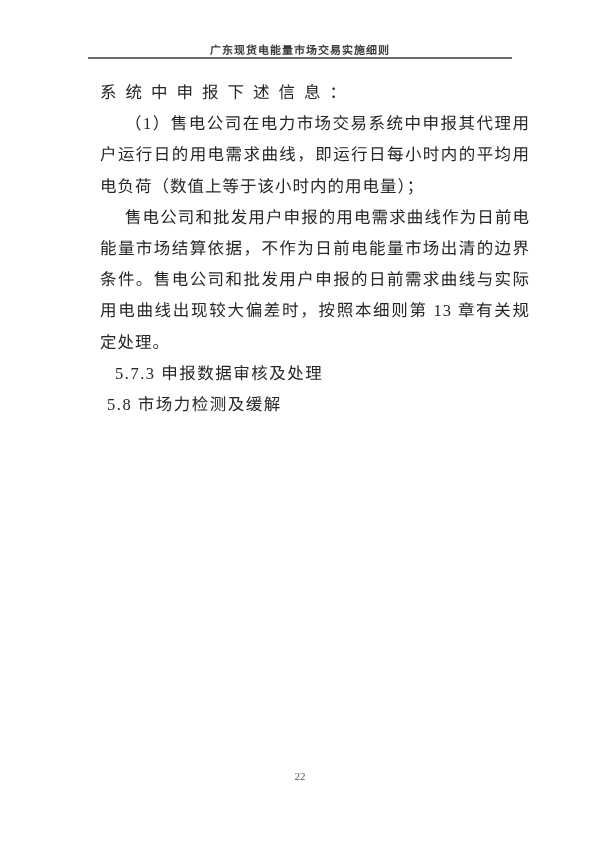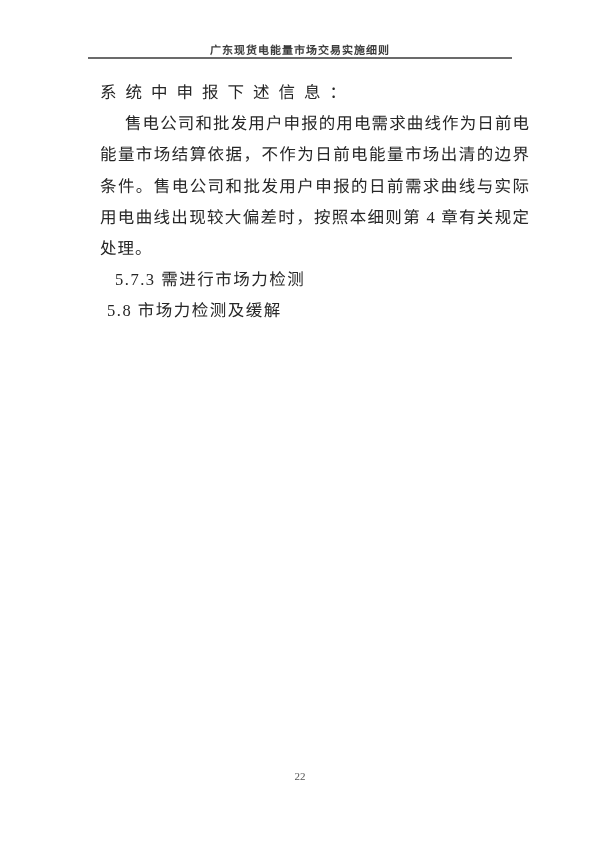--- a/index.html
+++ b/index.html
@@ -83,20 +83,21 @@
 <body>
 
 <div class="page">
 
   <div class="header-title">广东现货电能量市场交易实施细则</div>
 
   <div class="header-rule"></div>
 
   <div class="content">
     <p class="continuation">系统中申报下述信息：</p>
-    <p>售电公司和批发用户申报的用电需求曲线作为日前电能量市场结算依据，不作为日前电能量市场出清的边界条件。售电公司和批发用户申报的日前需求曲线与实际用电曲线出现较大偏差时，按照本细则第 4 章有关规定处理。</p>
-    <div class="heading level-3">5.7.3 需进行市场力检测</div>
+    <p>（1）售电公司在电力市场交易系统中申报其代理用户运行日的用电需求曲线，即运行日每小时内的平均用电负荷（数值上等于该小时内的用电量）；</p>
+    <p>售电公司和批发用户申报的用电需求曲线作为日前电能量市场结算依据，不作为日前电能量市场出清的边界条件。售电公司和批发用户申报的日前需求曲线与实际用电曲线出现较大偏差时，按照本细则第 13 章有关规定处理。</p>
+    <div class="heading level-3">5.7.3 申报数据审核及处理</div>
     <div class="heading level-2">5.8 市场力检测及缓解</div>
   </div>
 
   <div class="footer-page-number">22</div>
 
 </div>
 
 </body></html>

